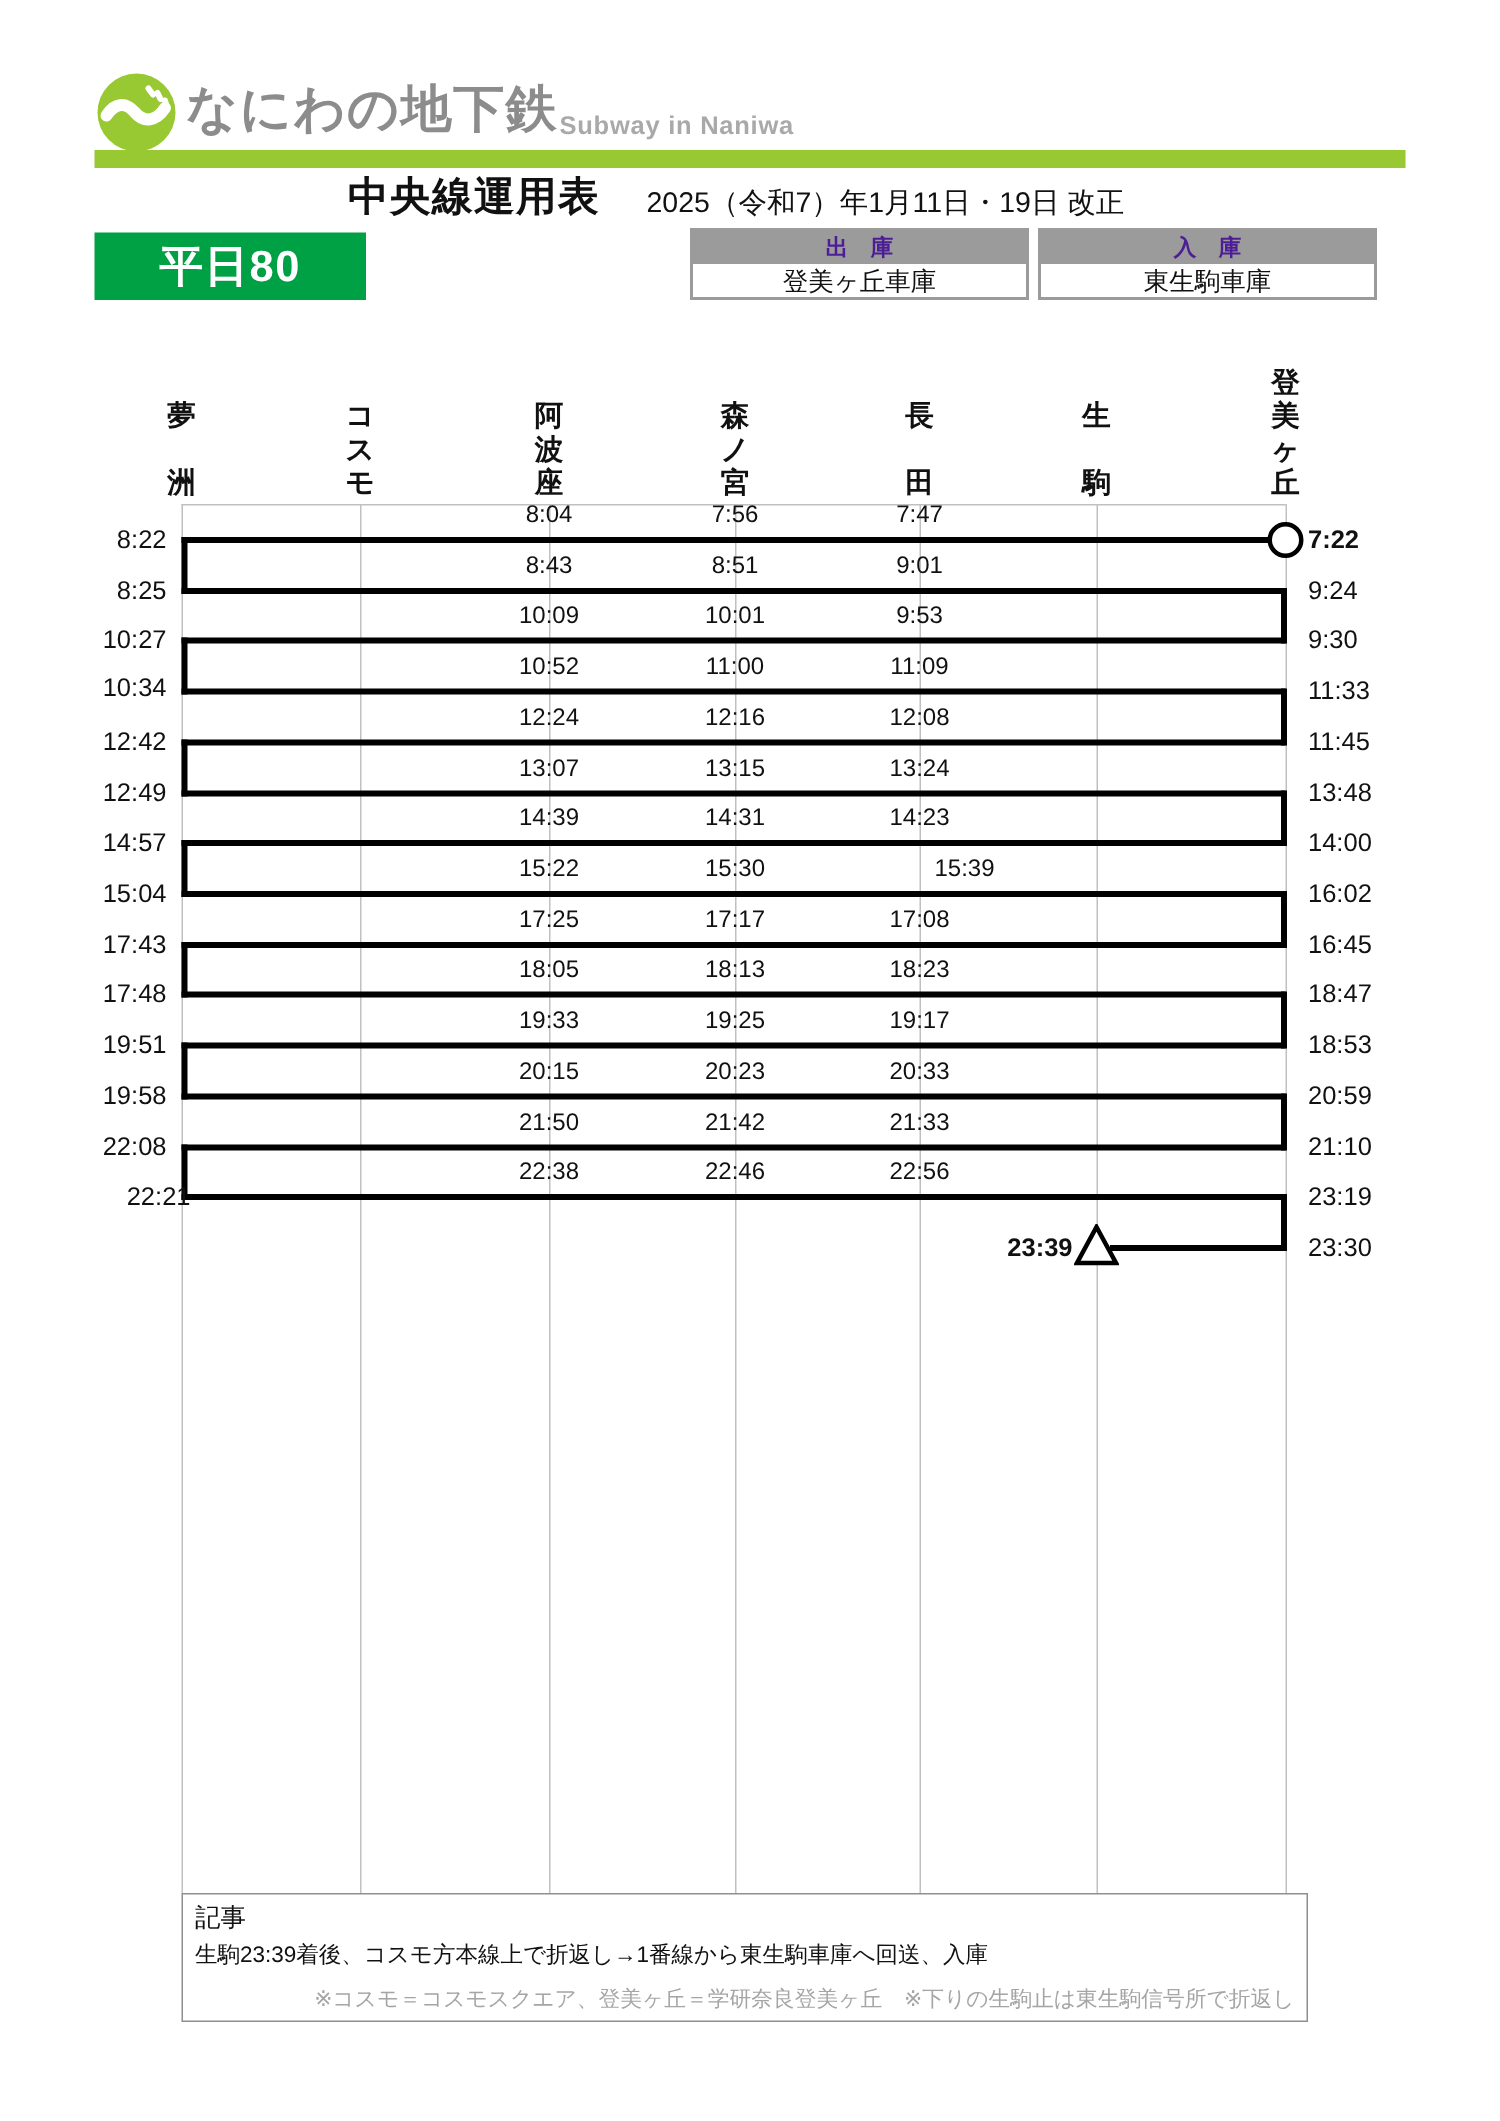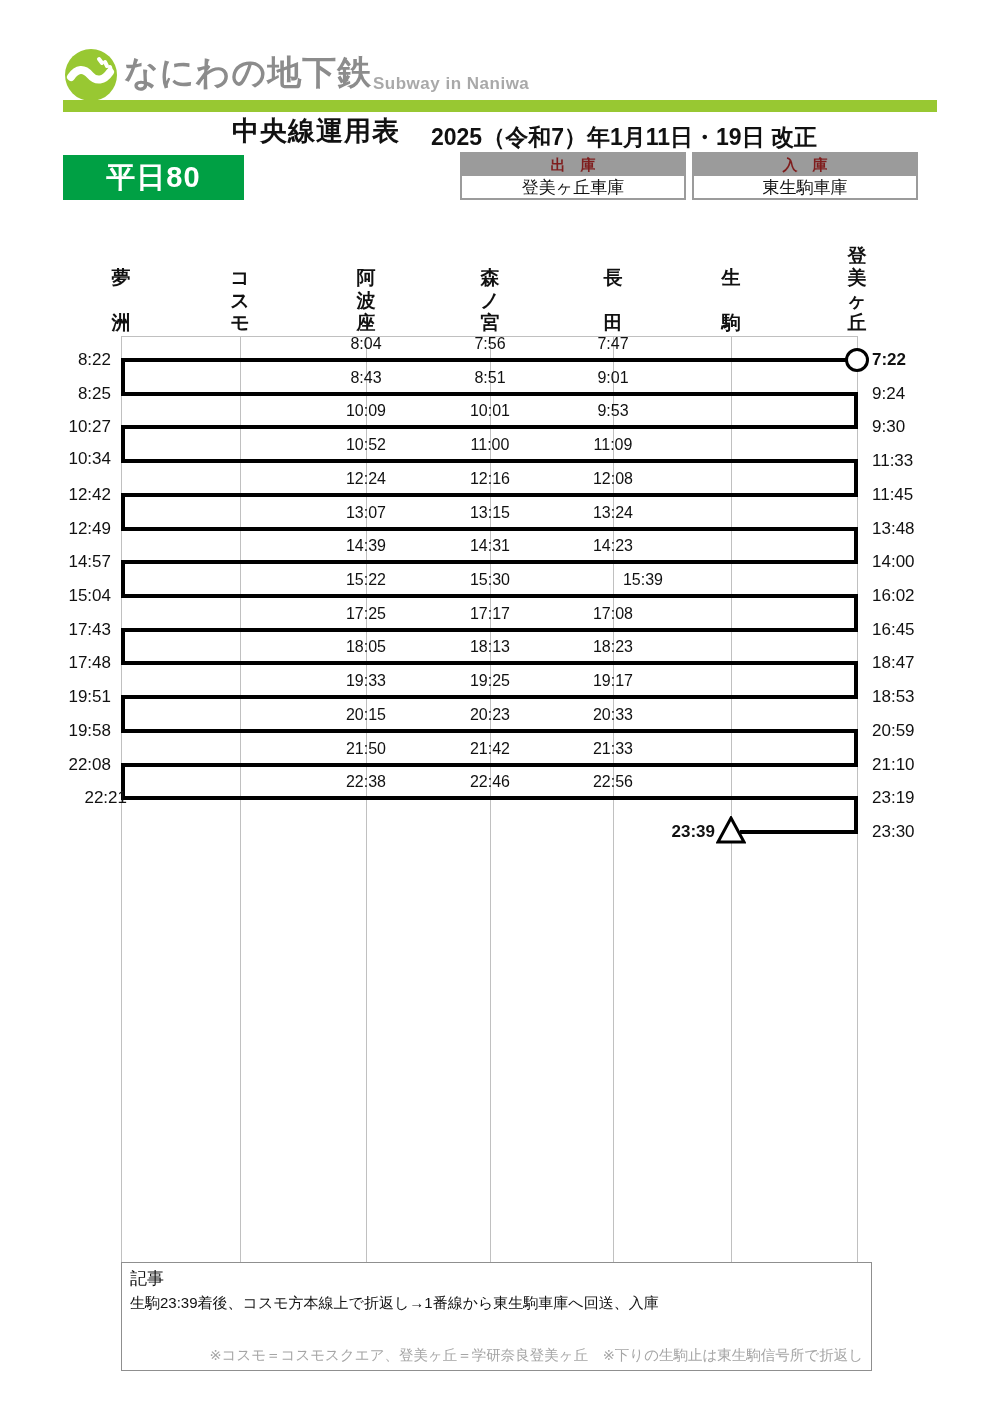--- a/index.html
+++ b/index.html
@@ -8,49 +8,49 @@
 
   
   .logo-icon{position:absolute;left:63px;top:46px;}
   .logo-text{position:absolute;left:124px;top:50px;font-size:34px;font-weight:bold;
              color:var(--logo-gray);letter-spacing:1px;}
   .logo-sub{position:absolute;left:373px;top:74px;font-size:17px;font-weight:bold;
             color:var(--logo-sub-gray);letter-spacing:.5px;}
   .green-bar{position:absolute;left:63px;top:100px;width:874px;height:12px;
              background:var(--brand-green);}
   .page-title{position:absolute;left:232px;top:113px;font-size:27px;font-weight:bold;letter-spacing:1px;}
-  .revision{position:absolute;left:431px;top:122px;font-size:23px;font-weight:700;}
+  .revision{position:absolute;left:431px;top:122px;font-size:19px;font-weight:400;}
   .duty-badge{position:absolute;left:63px;top:155px;width:181px;height:45px;
               background:var(--badge-green);color:#fff;font-size:29px;font-weight:bold;
               display:flex;align-items:center;justify-content:center;letter-spacing:1px;}
   .depot{position:absolute;top:152px;width:226px;height:48px;border:2px solid var(--box-gray);
          box-sizing:border-box;background:#fff;}
   .depot-out{left:460px;} .depot-in{left:692px;}
-  .depot-head{height:22px;background:var(--box-gray);color:#7f1d1d;font-size:15px;font-weight:bold;
+  .depot-head{height:22px;background:var(--box-gray);color:#4c1d95;font-size:15px;font-weight:bold;
               display:flex;align-items:center;justify-content:center;}
   .depot-val{height:22px;display:flex;align-items:center;justify-content:center;font-size:17px;}
 
   
   .gridline{position:absolute;width:1px;background:var(--grid-gray);z-index:1;}
   .grid-top{position:absolute;height:1px;background:var(--grid-gray);z-index:1;}
   .station-label{position:absolute;display:flex;flex-direction:column;justify-content:space-between;
                  align-items:center;width:26px;font-size:19px;font-weight:bold;z-index:2;line-height:1;}
   .run-line{position:absolute;height:4px;background:#000;z-index:3;}
   .connector{position:absolute;width:4px;background:#000;z-index:3;}
   .tlabel{position:absolute;height:22px;line-height:22px;font-size:17px;z-index:4;white-space:nowrap;}
   .tlabel.right{text-align:left;} .tlabel.left{text-align:right;}
   .tlabel.bold{font-weight:bold;}
   .mid-time{position:absolute;width:70px;height:20px;line-height:20px;font-size:16px;
             text-align:center;z-index:4;}
   .circle-marker{position:absolute;width:18px;height:18px;border:3px solid #000;border-radius:50%;
                  background:#fff;z-index:5;}
   .triangle-marker{position:absolute;z-index:5;}
 
   
-  .notes-box{position:absolute;left:121px;top:1262px;width:751px;height:109px;
+  .notes-box{position:absolute;left:121px;top:1262px;width:751px;height:86px;
              border:1px solid #8f8f8f;box-sizing:border-box;background:#fff;}
   .notes-head{position:absolute;left:8px;top:4px;font-size:17px;}
   .notes-body{position:absolute;left:8px;top:31px;font-size:15px;}
   .notes-footer{position:absolute;right:8px;bottom:5px;font-size:14.5px;color:var(--footer-gray);}
 </style>
 </head>
 <body>
 
 <div class="page" style="--brand-green: #98C832; --badge-green: #00A044; --box-gray: #9B9B9B; --grid-gray: #C0C0C0; --logo-gray: #8C8C8C; --logo-sub-gray: #A9A9A9; --footer-gray: #A5A5A5;">
 

